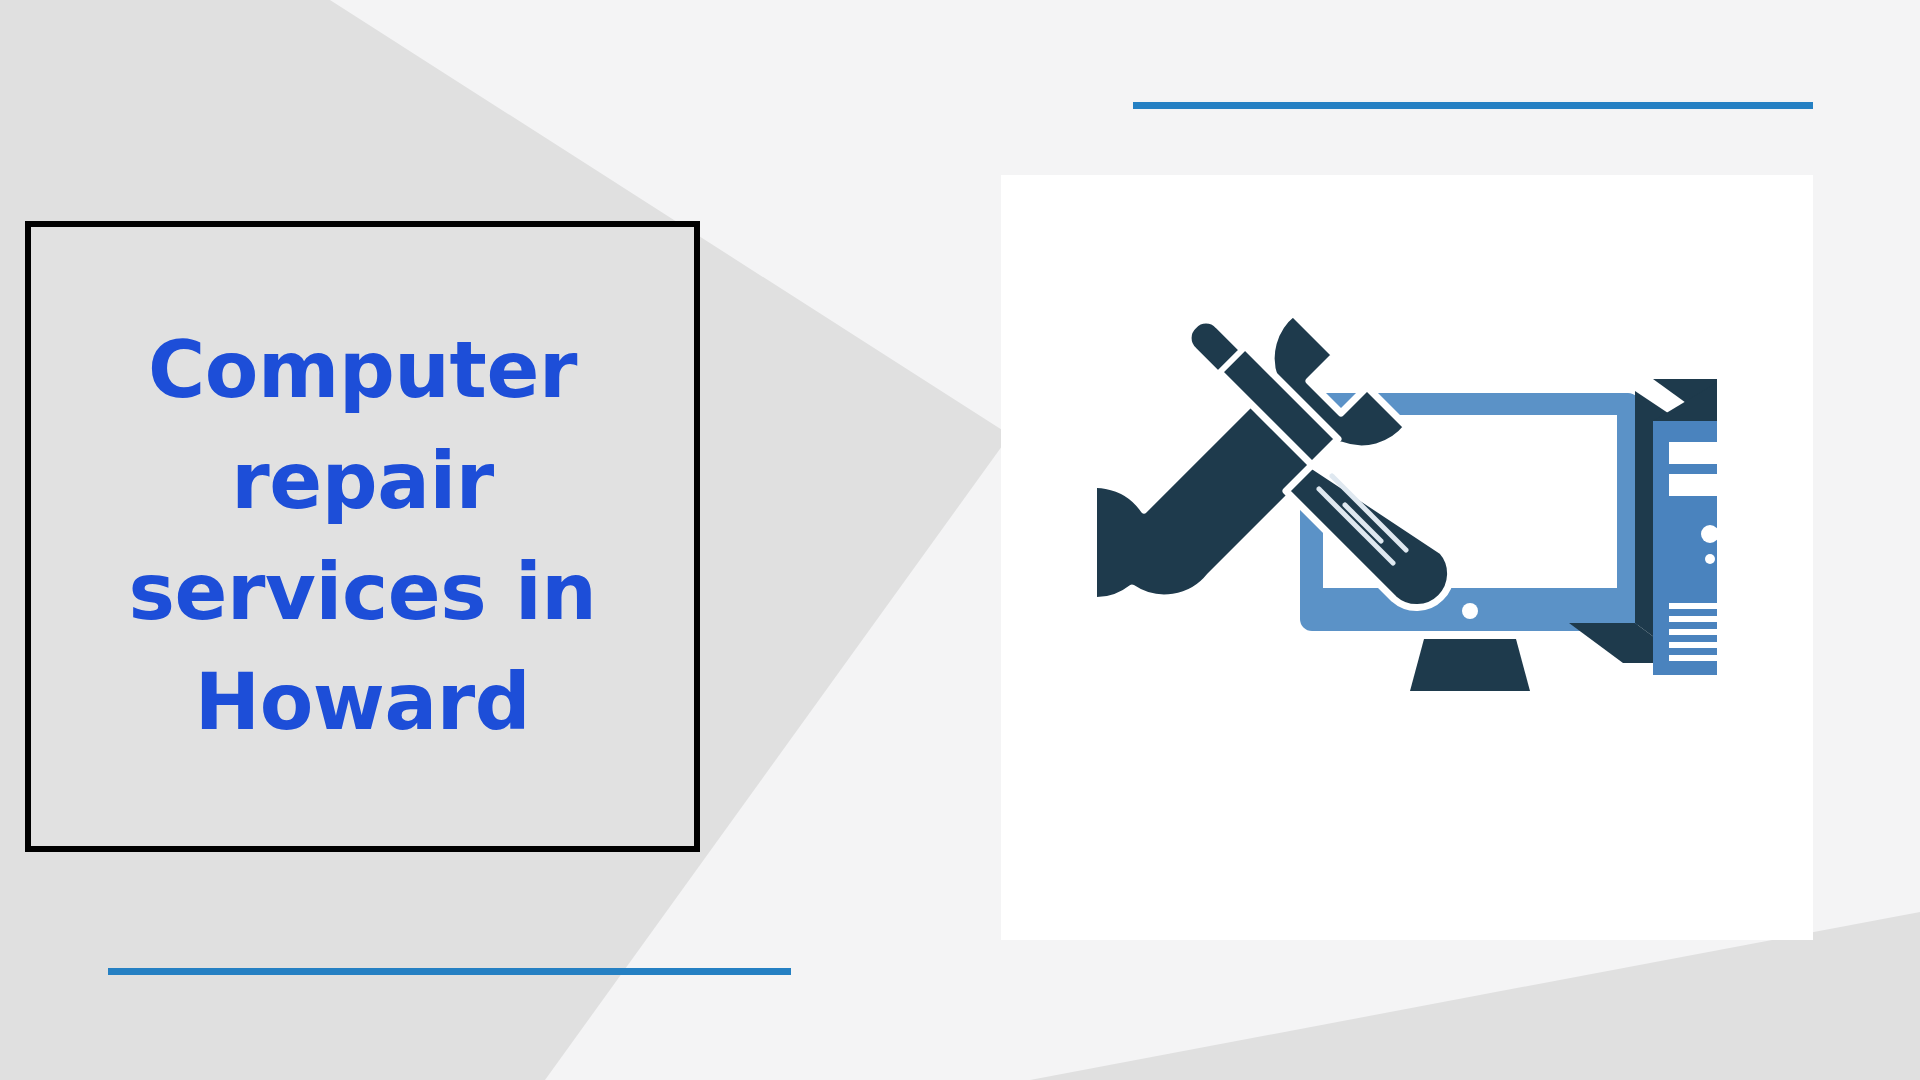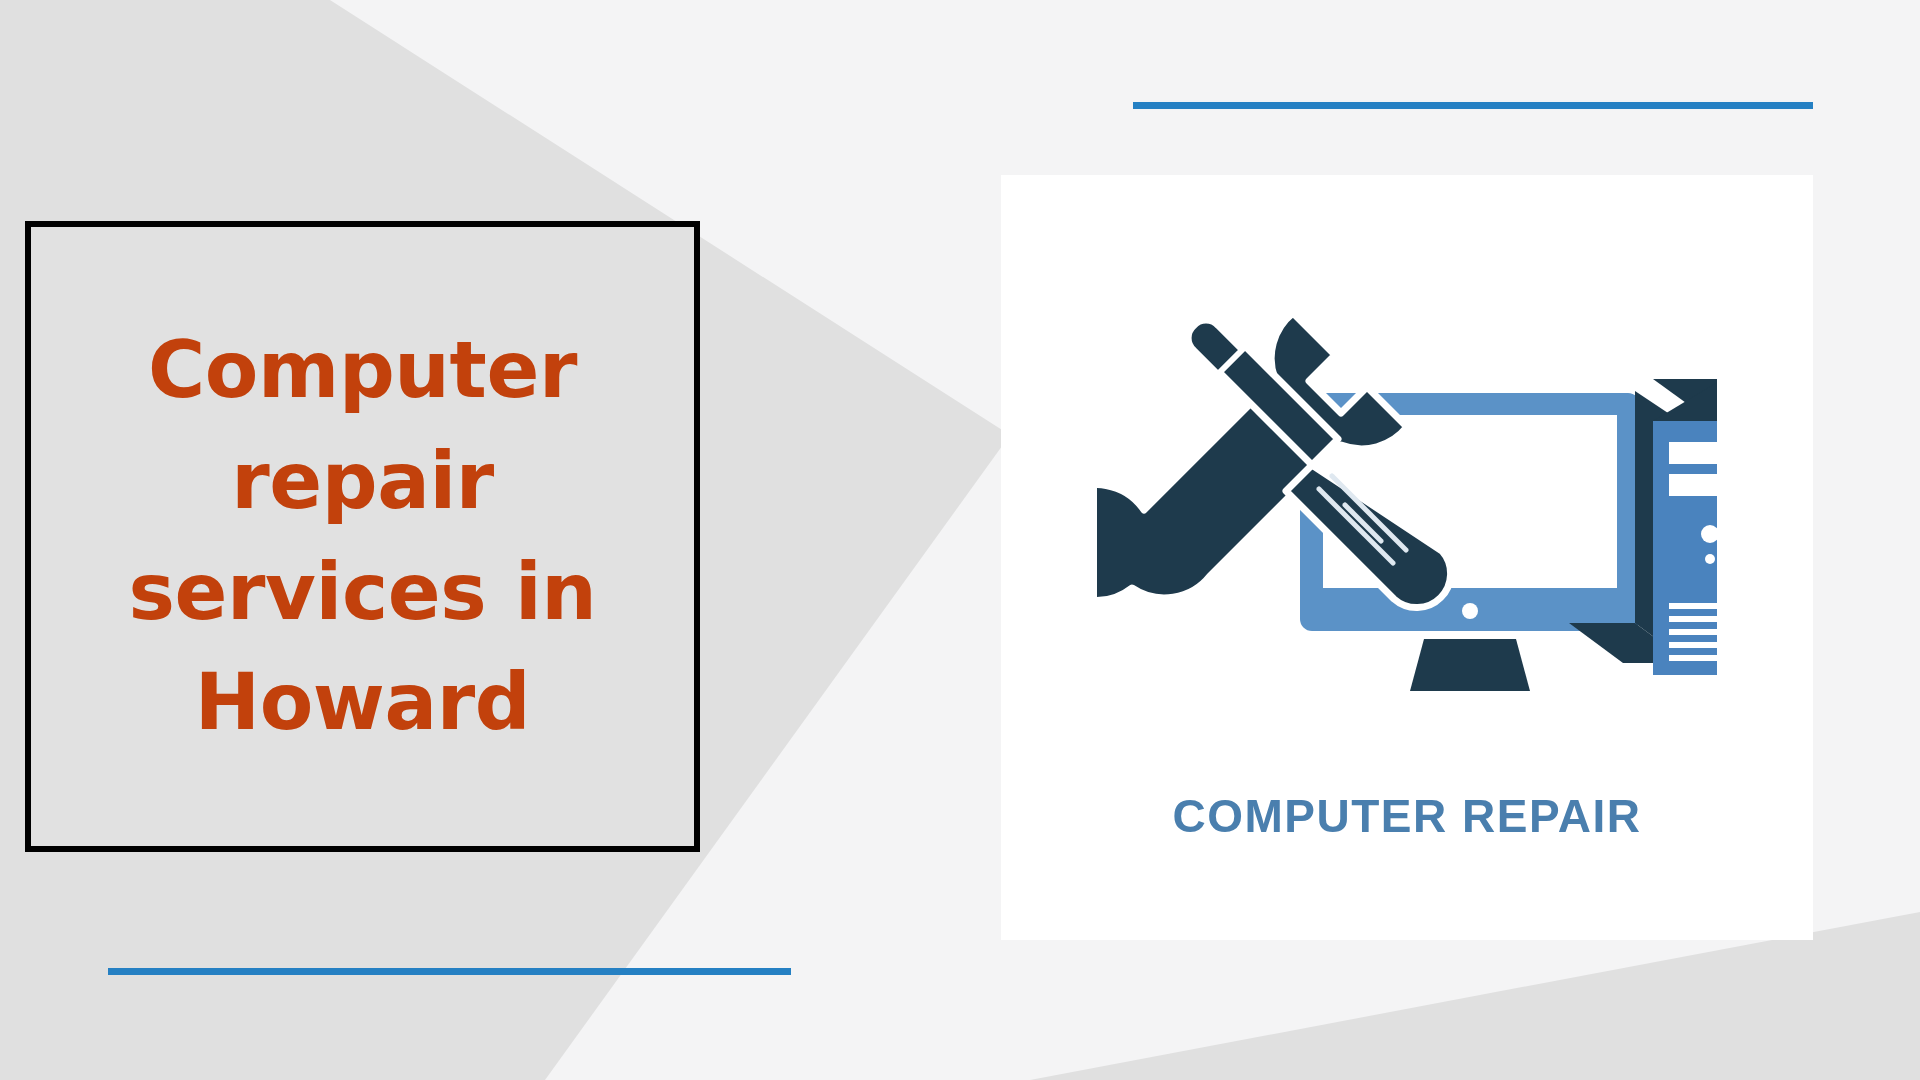--- a/index.html
+++ b/index.html
@@ -57,21 +57,21 @@
     display: flex;
     align-items: center;
     justify-content: center;
     padding: 18px 46px;
   }
   .title-text {
     font-family: "DejaVu Sans", sans-serif;
     font-weight: 700;
     font-size: 78px;
     line-height: 1.42;
-    color: #c2410c;
+    color: #1d4ed8;
     text-align: center;
     letter-spacing: -0.4px;
     word-spacing: 2px;
   }
 
   
   .image-card {
     position: absolute;
     left: 1001px;
     top: 175px;
@@ -179,16 +179,15 @@
           <g stroke="#dfe8f0" stroke-width="5" stroke-linecap="round">
             <line x1="222" y1="196" x2="296" y2="270"></line>
             <line x1="235" y1="183" x2="309" y2="257"></line>
             <line x1="248" y1="212" x2="284" y2="248"></line>
           </g>
         </g>
 
       </svg>
     </div>
 
-    <div class="icon-caption">COMPUTER REPAIR</div>
   </div>
 
 </div>
 
 </body></html>

